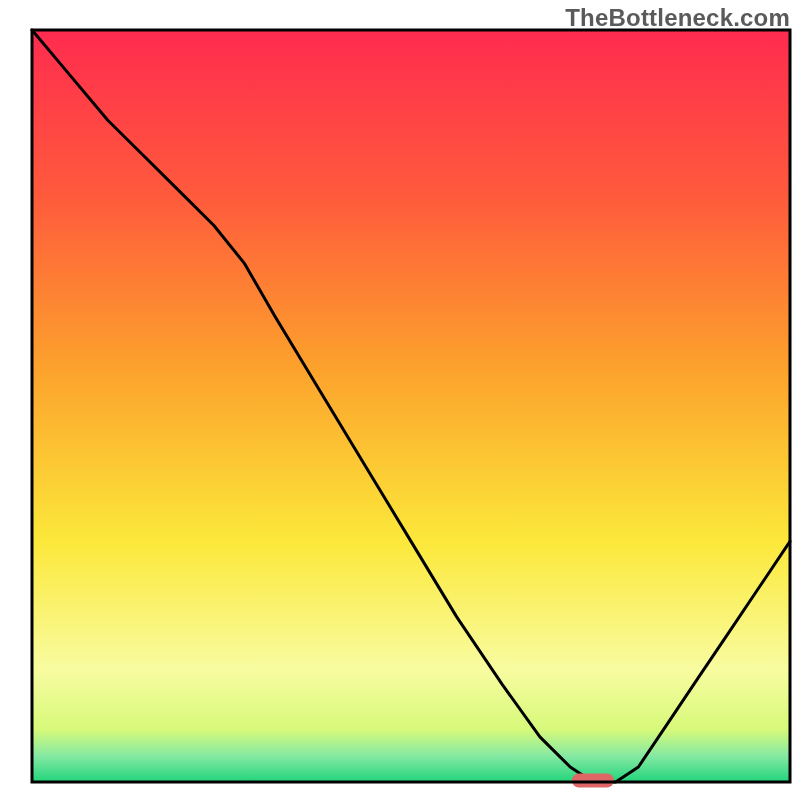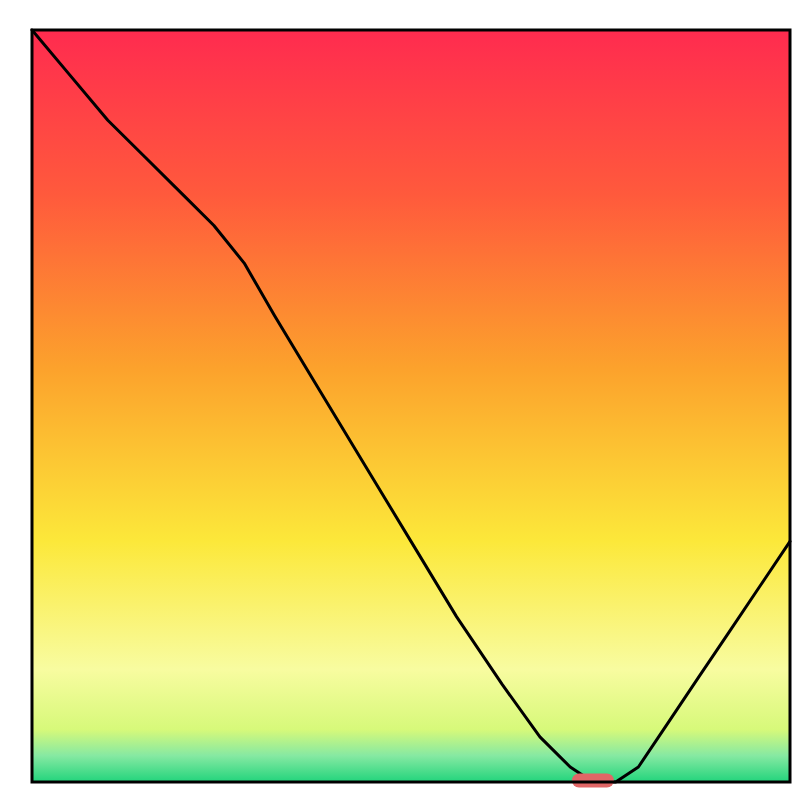--- a/index.html
+++ b/index.html
@@ -47,14 +47,15 @@
           <stop offset="96.5%" stop-color="#86e9a2"></stop>
           <stop offset="100%" stop-color="#22d47c"></stop>
         </linearGradient>
   </defs>
   <rect id="bg-rect" fill="url(#bg-grad)" x="32" y="30" width="758" height="752"></rect>
   <path id="curve" fill="none" stroke-linecap="round" stroke-linejoin="round" d="M32.0 30.0 L69.9 75.1 L107.8 120.2 L145.7 157.8 L183.6 195.4 L213.9 225.5 L244.2 263.1 L274.6 315.8 L320.0 391.0 L365.5 466.2 L411.0 541.4 L456.5 616.6 L502.0 684.2 L539.9 736.9 L570.2 767.0 L592.9 782.0 L615.7 782.0 L638.4 767.0 L668.7 721.8 L699.0 676.7 L729.4 631.6 L759.7 586.5 L790.0 541.4" stroke="#000000" stroke-width="3"></path>
   <rect id="marker" x="571.92" y="773.496" width="42" height="14" rx="7" ry="7" fill="#e06666"></rect>
   <rect id="border" fill="none" stroke="#000000" stroke-width="3" x="32" y="30" width="758" height="752"></rect>
 </svg>
 
+<div class="watermark">TheBottleneck.com</div>
 
 </div>
 
 </body></html>

